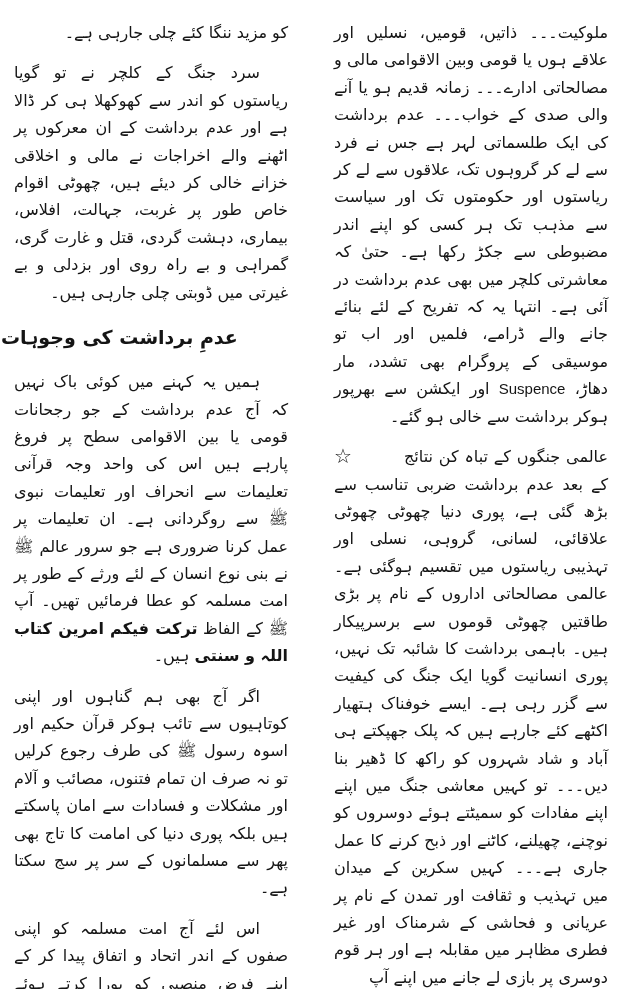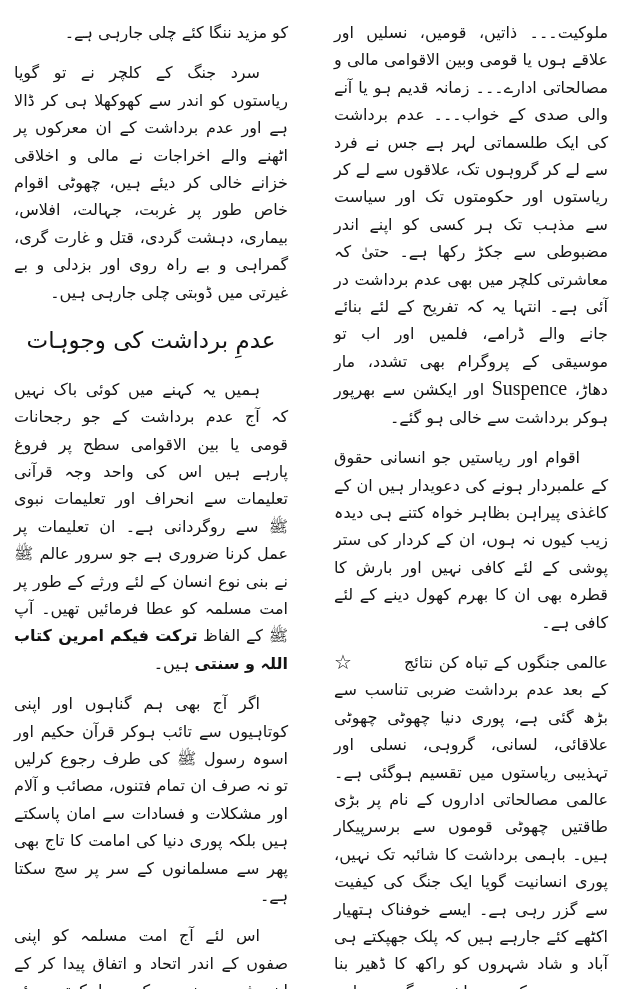--- a/index.html
+++ b/index.html
@@ -32,51 +32,50 @@
     overflow: hidden;
   }
   .paragraph {
     margin: 13px;
     padding: 0;
   }
   .paragraph.indent {
     text-indent: 28px;
   }
   .heading {
-    font-weight: normal;
-    font-size: 23px;
+    font-weight: bold;
+    font-size: 19px;
     line-height: 1.9;
-    text-align: center;
+    text-align: left;
     margin: 12px 0 8px 0;
   }
   .bold {
     font-weight: bold;
   }
   .latin {
     direction: ltr;
     unicode-bidi: embed;
-    font-family: Liberation Serif, serif;
-    font-size: 20px;
+    font-family: Liberation Sans, sans-serif;
+    font-size: 15px;
   }
   .star {
     float: left;
     width: 22px;
     margin-right: 48px;
     font-size: 20px;
     line-height: 27.4px;
     text-align: left;
   }
 </style>
 </head>
 <body>
 
 <div class="article">
     <div class="column">
       <p class="paragraph"><span>ملوکیت۔۔۔ ذاتیں، قومیں، نسلیں اور علاقے ہوں یا قومی وبین الاقوامی مالی و مصالحاتی ادارے۔۔۔ زمانہ قدیم ہو یا آنے والی صدی کے خواب۔۔۔ عدم برداشت کی ایک طلسماتی لہر ہے جس نے فرد سے لے کر گروہوں تک، علاقوں سے لے کر ریاستوں اور حکومتوں تک اور سیاست سے مذہب تک ہر کسی کو اپنے اندر مضبوطی سے جکڑ رکھا ہے۔ حتیٰ کہ معاشرتی کلچر میں بھی عدم برداشت در آئی ہے۔ انتہا یہ کہ تفریح کے لئے بنائے جانے والے ڈرامے، فلمیں اور اب تو موسیقی کے پروگرام بھی تشدد، مار دھاڑ، </span><span class="latin">Suspence</span><span> اور ایکشن سے بھرپور ہوکر برداشت سے خالی ہو گئے۔</span></p>
-      <p class="paragraph indent"><span>اقوام اور ریاستیں جو انسانی حقوق کے علمبردار ہونے کی دعویدار ہیں ان کے کاغذی پیراہن بظاہر خواہ کتنے ہی دیدہ زیب کیوں نہ ہوں، ان کے کردار کی ستر پوشی کے لئے کافی نہیں اور بارش کا قطرہ بھی ان کا بھرم کھول دینے کے لئے کافی ہے۔</span></p>
       <p class="paragraph"><span class="star">☆</span><span>عالمی جنگوں کے تباہ کن نتائج کے بعد عدم برداشت ضربی تناسب سے بڑھ گئی ہے، پوری دنیا چھوٹی چھوٹی علاقائی، لسانی، گروہی، نسلی اور تہذیبی ریاستوں میں تقسیم ہوگئی ہے۔ عالمی مصالحاتی اداروں کے نام پر بڑی طاقتیں چھوٹی قوموں سے برسرپیکار ہیں۔ باہمی برداشت کا شائبہ تک نہیں، پوری انسانیت گویا ایک جنگ کی کیفیت سے گزر رہی ہے۔ ایسے خوفناک ہتھیار اکٹھے کئے جارہے ہیں کہ پلک جھپکتے ہی آباد و شاد شہروں کو راکھ کا ڈھیر بنا دیں۔۔۔ تو کہیں معاشی جنگ میں اپنے اپنے مفادات کو سمیٹتے ہوئے دوسروں کو نوچنے، چھیلنے، کاٹنے اور ذبح کرنے کا عمل جاری ہے۔۔۔ کہیں سکرین کے میدان میں تہذیب و ثقافت اور تمدن کے نام پر عریانی و فحاشی کے شرمناک اور غیر فطری مظاہر میں مقابلہ ہے اور ہر قوم دوسری پر بازی لے جانے میں اپنے آپ</span></p>
     </div>
     <div class="column">
       <p class="paragraph"><span>کو مزید ننگا کئے چلی جارہی ہے۔</span></p>
       <p class="paragraph indent"><span>سرد جنگ کے کلچر نے تو گویا ریاستوں کو اندر سے کھوکھلا ہی کر ڈالا ہے اور عدم برداشت کے ان معرکوں پر اٹھنے والے اخراجات نے مالی و اخلاقی خزانے خالی کر دیئے ہیں، چھوٹی اقوام خاص طور پر غربت، جہالت، افلاس، بیماری، دہشت گردی، قتل و غارت گری، گمراہی و بے راہ روی اور بزدلی و بے غیرتی میں ڈوبتی چلی جارہی ہیں۔</span></p>
       <div class="heading">عدمِ برداشت کی وجوہات</div>
       <p class="paragraph indent"><span>ہمیں یہ کہنے میں کوئی باک نہیں کہ آج عدم برداشت کے جو رجحانات قومی یا بین الاقوامی سطح پر فروغ پارہے ہیں اس کی واحد وجہ قرآنی تعلیمات سے انحراف اور تعلیمات نبوی ﷺ سے روگردانی ہے۔ ان تعلیمات پر عمل کرنا ضروری ہے جو سرور عالم ﷺ نے بنی نوع انسان کے لئے ورثے کے طور پر امت مسلمہ کو عطا فرمائیں تھیں۔ آپ ﷺ کے الفاظ </span><span class="bold">ترکت فیکم امرین کتاب اللہ و سنتی</span><span> ہیں۔</span></p>
       <p class="paragraph indent"><span>اگر آج بھی ہم گناہوں اور اپنی کوتاہیوں سے تائب ہوکر قرآن حکیم اور اسوہ رسول ﷺ کی طرف رجوع کرلیں تو نہ صرف ان تمام فتنوں، مصائب و آلام اور مشکلات و فسادات سے امان پاسکتے ہیں بلکہ پوری دنیا کی امامت کا تاج بھی پھر سے مسلمانوں کے سر پر سج سکتا ہے۔</span></p>
       <p class="paragraph indent"><span>اس لئے آج امت مسلمہ کو اپنی صفوں کے اندر اتحاد و اتفاق پیدا کر کے اپنے فرض منصبی کو پورا کرتے ہوئے دلائل و براہین سے تمام دنیا کو اسلام کی حقیقی تعلیمات کی طرف متوجہ کرتے ہوئے اسلام کے حوالے سے مغرب کے پھیلائے ہوئے شکوک و شبہات کے رد کی ضرورت ہے۔ مواصلاتی انقلاب اور دیگر جدید سہولتوں نے تمام دنیا کو ایک بستی </span></p>
     </div>

